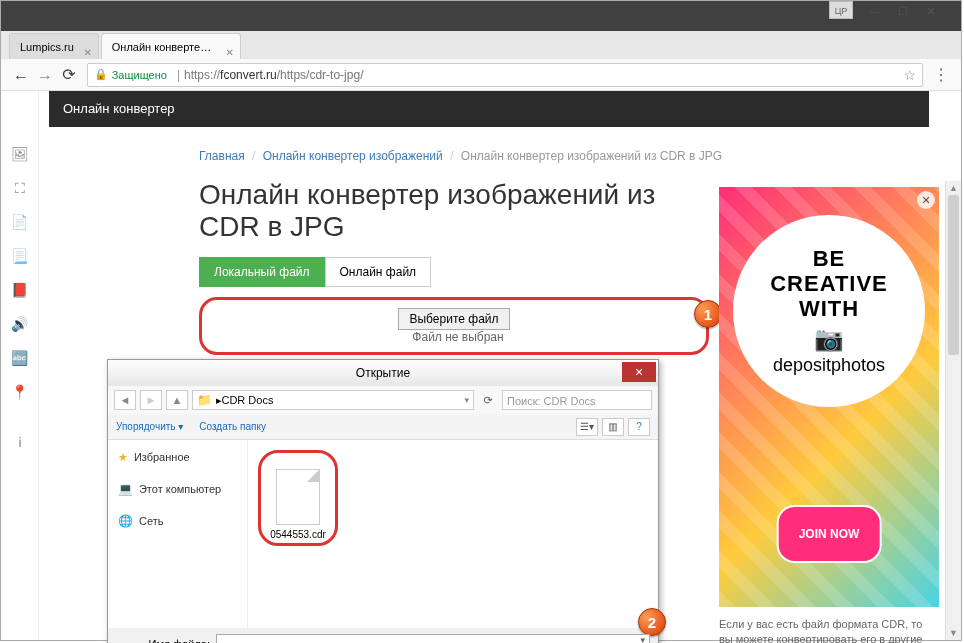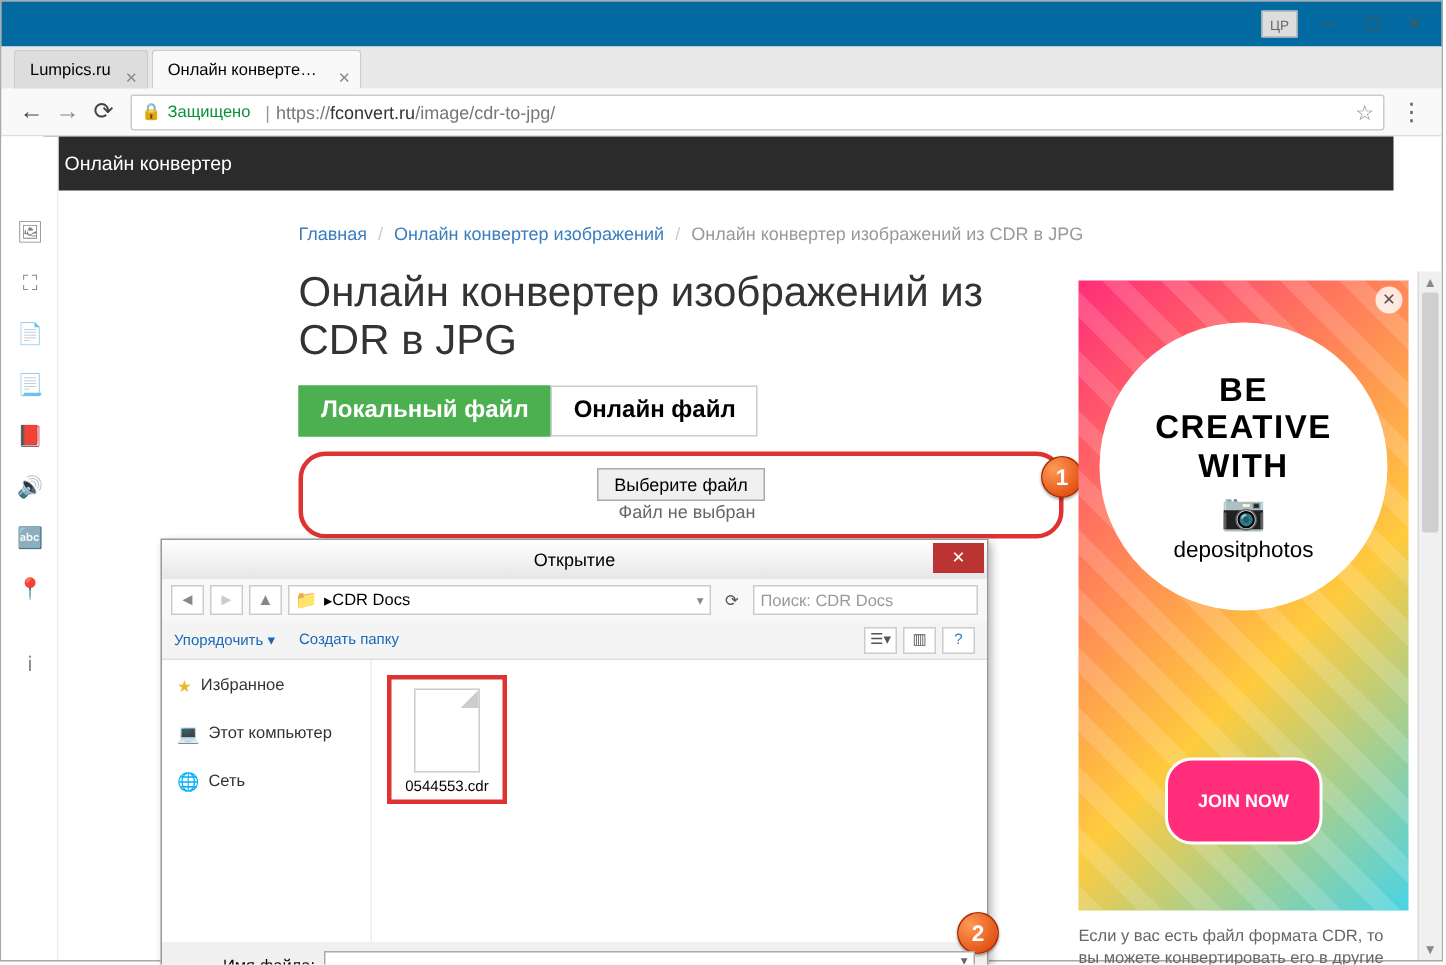--- a/index.html
+++ b/index.html
@@ -1,20 +1,20 @@
 <!DOCTYPE html>
 <html><head>
 <meta charset="utf-8">
 <style>
 * { box-sizing: border-box; margin: 0; padding: 0; font-family: Arial, sans-serif; }
 body { background: #fff; width: 964px; height: 643px; overflow: hidden; position: relative; }
 
 
 .window-frame { border: 1px solid #aaa; width: 962px; height: 641px; background: #f0f0f0; }
-.titlebar { height: 30px; background: #0369a1; display: flex; justify-content: flex-end; align-items: center; padding-right: 4px; }
+.titlebar { height: 30px; background: #404040; display: flex; justify-content: flex-end; align-items: flex-start; padding-right: 16px; }
 .win-btn { width: 28px; height: 20px; text-align: center; font-size: 11px; color: #555; cursor: pointer; line-height: 20px; }
 .win-btn.min::before { content: "—"; }
 .win-btn.max::before { content: "☐"; }
 .win-btn.close::before { content: "✕"; }
 .win-user { width: 24px; height: 18px; background: #ddd; border: 1px solid #bbb; margin-right: 8px; font-size: 9px; text-align: center; line-height: 18px; color: #666; }
 
 .tabs-bar { height: 28px; background: #e8e8e8; display: flex; align-items: flex-end; padding-left: 8px; }
 .tab { height: 26px; padding: 0 24px 0 10px; background: #f9f9f9; border: 1px solid #ccc; border-bottom: none; border-radius: 3px 3px 0 0; font-size: 11px; line-height: 26px; margin-right: 2px; position: relative; max-width: 140px; white-space: nowrap; overflow: hidden; text-overflow: ellipsis; }
 .tab.inactive { background: #ddd; }
 .tab .tab-close { position: absolute; right: 6px; top: 6px; font-size: 10px; color: #888; }
@@ -25,30 +25,30 @@
 .url-box { flex: 1; height: 24px; border: 1px solid #ccc; border-radius: 2px; display: flex; align-items: center; padding: 0 6px; font-size: 12px; margin: 0 6px; background: #fff; }
 .url-secure { color: #0a8f3c; font-size: 11px; margin-right: 6px; }
 .url-lock { color: #0a8f3c; margin-right: 4px; font-size: 11px; }
 .url-host { color: #333; }
 .url-path { color: #777; }
 .star { color: #888; margin-left: auto; font-size: 14px; }
 .menu-dots { width: 24px; text-align: center; color: #666; font-size: 16px; }
 
 
 .page { background: #fff; height: calc(100% - 90px); display: flex; position: relative; }
-.site-header { position: absolute; top: 0; left: 28px; right: 32px; height: 36px; background: #2b2b2b; color: #fff; font-size: 13px; line-height: 36px; padding-left: 14px; z-index: 2; }
+.site-header { position: absolute; top: 0; left: 48px; right: 32px; height: 36px; background: #2b2b2b; color: #fff; font-size: 13px; line-height: 36px; padding-left: 14px; z-index: 2; }
 .left-icons { width: 38px; background: #fff; border-right: 1px solid #eee; padding-top: 46px; z-index: 3; }
 .left-icons .ic { width: 38px; height: 34px; text-align: center; color: #888; font-size: 14px; line-height: 34px; cursor: pointer; }
 
 .main-column { margin-left: 0; padding: 46px 0 0 160px; flex: 1; position: relative; }
 .breadcrumb { font-size: 12px; color: #999; padding: 12px 0 8px; }
 .breadcrumb a { color: #3a7dbb; text-decoration: none; margin-top: 42px; }
 .breadcrumb .sep { color: #ccc; margin: 0 4px; }
 h1 { font-size: 28px; color: #333; font-weight: normal; margin: 8px 0 14px; max-width: 520px; }
-.tabs-local { display: flex; font-size: 16px; font-weight: bold; }
+.tabs-local { display: flex; font-size: 12px; }
 .tab-local { padding: 7px 14px; border: 1px solid #ccc; cursor: pointer; }
 .tab-local.active { background: #4caf50; color: #fff; border-color: #4caf50; }
 
 .file-row { margin-top: 10px; border: 3px solid #d33; border-radius: 18px; padding: 8px 12px; max-width: 510px; display: flex; align-items: center; font-size: 12px; position: relative; flex-direction: column; }
 .file-btn { padding: 3px 10px; font-size: 12px; background: #f0f0f0; border: 1px solid #aaa; cursor: pointer; }
 .file-status { margin-left: 8px; color: #666; }
 
 .badge-red { position: absolute; width: 28px; height: 28px; border-radius: 50%; background: radial-gradient(circle at 30% 30%, #ff9a55, #d83b00); color: #fff; font-weight: bold; text-align: center; line-height: 28px; font-size: 15px; border: 1px solid #a82c00; box-shadow: 0 1px 2px rgba(0,0,0,.4); }
 
 
@@ -66,36 +66,36 @@
 .dlg-toolbar .tb-spacer { flex: 1; }
 .dlg-toolbar .tb-ic { width: 22px; height: 18px; border: 1px solid #ccc; margin-left: 4px; text-align: center; font-size: 10px; line-height: 16px; color: #555; background: #fff; }
 .dlg-body { display: flex; height: 188px; background: #fff; }
 .dlg-side { width: 140px; border-right: 1px solid #eee; padding: 6px 4px; }
 .side-item { display: flex; align-items: center; height: 22px; padding-left: 6px; font-size: 11px; color: #333; cursor: pointer; }
 .side-item .star-ico { color: #f0b429; margin-right: 6px; }
 .side-item .pc-ico { color: #2a6bc4; margin-right: 6px; font-size: 12px; }
 .side-item .net-ico { color: #2a8bc4; margin-right: 6px; font-size: 12px; }
 .dlg-files { flex: 1; padding: 10px; position: relative; }
 .file-item { width: 80px; text-align: center; font-size: 10px; cursor: pointer; }
-.file-item.highlighted { border: 3px solid #d33; border-radius: 0; padding: 6px 0 3px; }
+.file-item.highlighted { border: 3px solid #d33; border-radius: 20px; padding: 16px 0 3px; }
 .file-thumb { width: 44px; height: 56px; margin: 0 auto 4px; background: #fff; border: 1px solid #ccc; position: relative; }
 .file-thumb::after { content: ""; position: absolute; top: 0; right: 0; width: 12px; height: 12px; background: linear-gradient(135deg,#fff 48%, #ccc 52%); }
 .dlg-bottom { height: 52px; padding: 4px 8px; }
 .dlg-row1 { display: flex; align-items: center; height: 24px; }
 .dlg-label { width: 100px; text-align: right; padding-right: 6px; font-size: 11px; }
 .dlg-input { flex: 1; height: 20px; border: 1px solid #aaa; background: #fff; padding: 0 4px; font-size: 11px; position: relative; }
 .dlg-input::after { content: "▾"; position: absolute; right: 4px; color: #666; font-size: 9px; }
 
 
 .ad { position: absolute; right: 22px; top: 96px; width: 220px; height: 420px; background: linear-gradient(135deg,#ff2d7a 0%, #ffcb3d 60%, #49d3e6 100%); overflow: hidden; }
 .ad .stripes { position: absolute; inset: 0; background: repeating-linear-gradient(45deg, rgba(255,255,255,0.15) 0 12px, transparent 12px 28px); }
 .ad .circle { position: absolute; top: 28px; left: 14px; width: 192px; height: 192px; border-radius: 50%; background: #fff; display: flex; flex-direction: column; align-items: center; justify-content: center; text-align: center; }
 .ad .circle .big { font-size: 22px; font-weight: bold; letter-spacing: 1px; line-height: 1.15; }
 .ad .circle .cam { font-size: 24px; margin: 4px 0 2px; }
-.ad .circle .brand { font-size: 15px; }
+.ad .circle .brand { font-size: 18px; }
 .ad .cta { position: absolute; bottom: 44px; left: 50%; transform: translateX(-50%); background: #ff2d7a; color: #fff; padding: 20px 20px; border-radius: 18px; font-size: 12px; font-weight: bold; border: 2px solid #fff; }
 .ad .ad-close { position: absolute; top: 4px; right: 4px; width: 18px; height: 18px; border-radius: 50%; background: rgba(255,255,255,.8); text-align: center; font-size: 11px; line-height: 18px; color: #555; }
 
 .hint-text { position: absolute; right: 22px; top: 526px; width: 220px; font-size: 11px; color: #666; line-height: 1.4; }
 
 .scrollbar { position: absolute; right: 0; top: 90px; width: 16px; bottom: 0; background: #f0f0f0; border-left: 1px solid #ddd; }
 .scroll-thumb { position: absolute; top: 14px; left: 2px; right: 2px; height: 160px; background: #cfcfcf; border-radius: 2px; }
 .scroll-arrow { position: absolute; left: 0; right: 0; height: 14px; text-align: center; font-size: 9px; color: #888; line-height: 14px; }
 </style>
 </head>
@@ -123,21 +123,21 @@
   <div class="address-bar">
     <div class="nav-arrow active">←</div>
     <div class="nav-arrow">→</div>
     <div class="nav-arrow active">⟳</div>
     <div class="url-box">
       <span class="url-lock">🔒</span>
       <span class="url-secure">Защищено</span>
       <span style="color:#999;margin:0 4px">|</span>
       <span class="url-host" style="color:#777">https://</span>
       <span class="url-host">fconvert.ru</span>
-      <span class="url-path">/image/cdr-to-jpg/</span>
+      <span class="url-path">/https/cdr-to-jpg/</span>
       <span class="star">☆</span>
     </div>
     <div class="menu-dots">⋮</div>
   </div>
 
   <div class="page">
     <div class="site-header">Онлайн конвертер</div>
 
     <div class="left-icons">
       <div class="ic">🖼</div>

